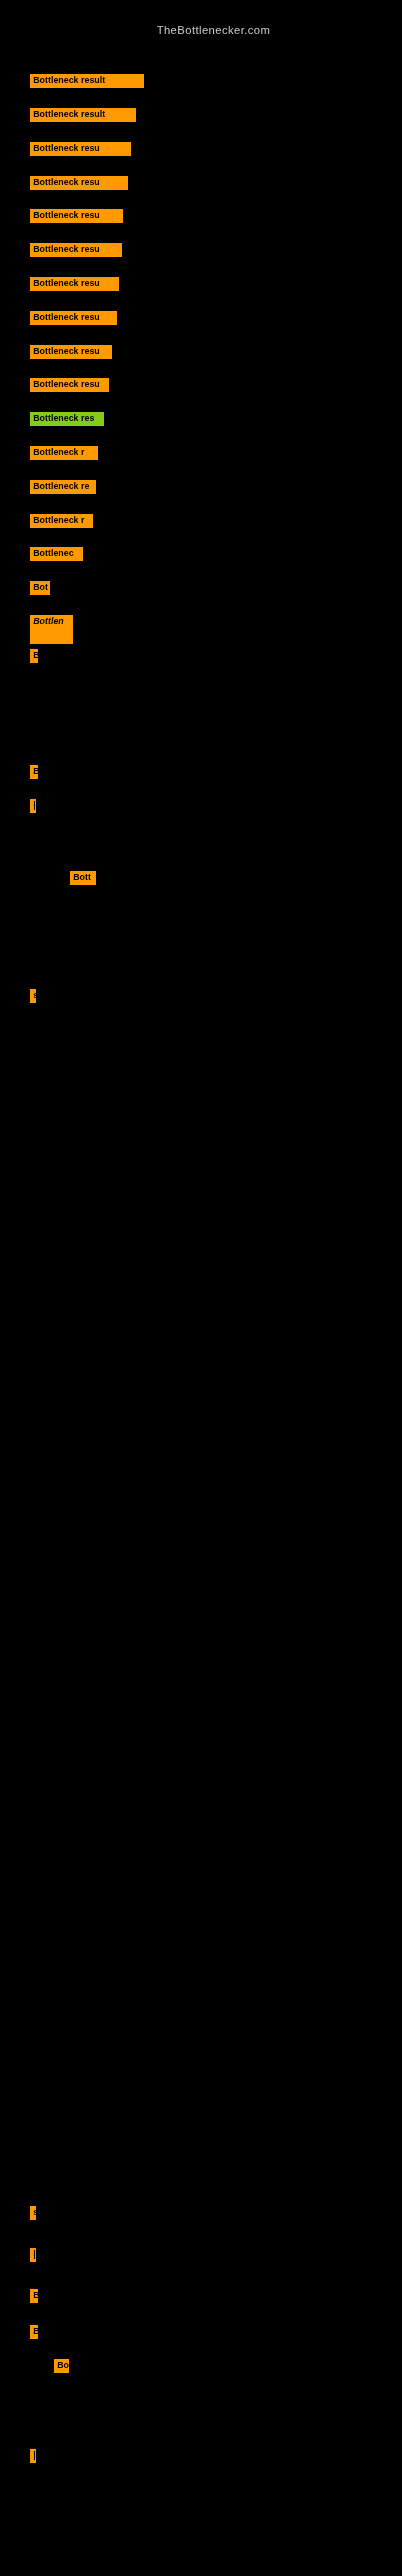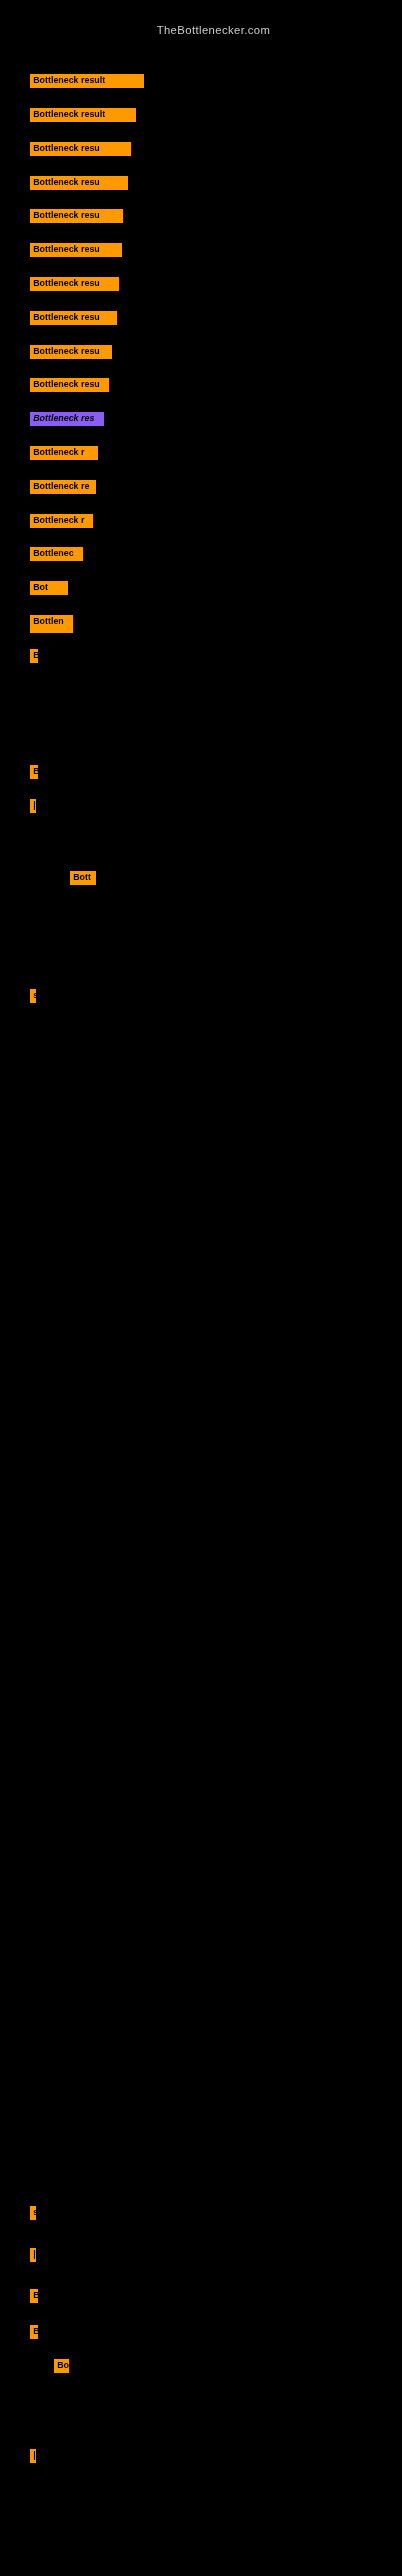--- a/index.html
+++ b/index.html
@@ -48,39 +48,39 @@
     <div style="position: absolute; top: 253px; left: 0px; display: flex; align-items: center;">
       <div style="background: rgb(255, 153, 0); color: rgb(0, 0, 0); font-size: 8.9px; font-weight: bold; padding: 1.6px 3.2px; white-space: nowrap; width: 87px; height: 14.5px; overflow: hidden; line-height: 11.3px;">Bottleneck resu</div>
     </div>
     <div style="position: absolute; top: 287px; left: 0px; display: flex; align-items: center;">
       <div style="background: rgb(255, 153, 0); color: rgb(0, 0, 0); font-size: 8.9px; font-weight: bold; padding: 1.6px 3.2px; white-space: nowrap; width: 82px; height: 14.5px; overflow: hidden; line-height: 11.3px;">Bottleneck resu</div>
     </div>
     <div style="position: absolute; top: 320px; left: 0px; display: flex; align-items: center;">
       <div style="background: rgb(255, 153, 0); color: rgb(0, 0, 0); font-size: 8.9px; font-weight: bold; padding: 1.6px 3.2px; white-space: nowrap; width: 79px; height: 14.5px; overflow: hidden; line-height: 11.3px;">Bottleneck resu</div>
     </div>
     <div style="position: absolute; top: 354px; left: 0px; display: flex; align-items: center;">
-      <div style="background: #8b5cf6; color: rgb(0, 0, 0); font-size: 8.9px; font-weight: bold; padding: 1.6px 3.2px; white-space: nowrap; width: 74px; height: 14.5px; overflow: hidden; line-height: 11.3px; font-style: italic;">Bottleneck res</div>
+      <div style="background: #84cc16; color: rgb(0, 0, 0); font-size: 8.9px; font-weight: bold; padding: 1.6px 3.2px; white-space: nowrap; width: 74px; height: 14.5px; overflow: hidden; line-height: 11.3px;">Bottleneck res</div>
     </div>
     <div style="position: absolute; top: 388px; left: 0px; display: flex; align-items: center;">
       <div style="background: rgb(255, 153, 0); color: rgb(0, 0, 0); font-size: 8.9px; font-weight: bold; padding: 1.6px 3.2px; white-space: nowrap; width: 68px; height: 14.5px; overflow: hidden; line-height: 11.3px;">Bottleneck r</div>
     </div>
     <div style="position: absolute; top: 422px; left: 0px; display: flex; align-items: flex-end;">
       <div style="background: rgb(255, 153, 0); color: rgb(0, 0, 0); font-size: 8.9px; font-weight: bold; padding: 1.6px 3.2px; white-space: nowrap; width: 66px; height: 14.5px; overflow: hidden; line-height: 11.3px;">Bottleneck re</div>
     </div>
     <div style="position: absolute; top: 456px; left: 0px; display: flex; align-items: center;">
       <div style="background: rgb(255, 153, 0); color: rgb(0, 0, 0); font-size: 8.9px; font-weight: bold; padding: 1.6px 3.2px; white-space: nowrap; width: 63px; height: 14.5px; overflow: hidden; line-height: 11.3px;">Bottleneck r</div>
     </div>
     <div style="position: absolute; top: 489px; left: 0px; display: flex; align-items: flex-start;">
       <div style="background: rgb(255, 153, 0); color: rgb(0, 0, 0); font-size: 8.9px; font-weight: bold; padding: 1.6px 3.2px; white-space: nowrap; width: 53px; height: 14.5px; overflow: hidden; line-height: 11.3px;">Bottlenec</div>
     </div>
     <div style="position: absolute; top: 523px; left: 0px; display: flex; align-items: center;">
-      <div style="background: rgb(255, 153, 0); color: rgb(0, 0, 0); font-size: 8.9px; font-weight: bold; padding: 1.6px 3.2px; white-space: nowrap; width: 38px; height: 14.5px; overflow: hidden; line-height: 11.3px;">Bot</div>
+      <div style="background: rgb(255, 153, 0); color: rgb(0, 0, 0); font-size: 8.9px; font-weight: bold; padding: 1.6px 3.2px; white-space: nowrap; width: 20px; height: 14.5px; overflow: hidden; line-height: 11.3px;">Bot</div>
     </div>
     <div style="position: absolute; top: 557px; left: 0px; display: flex; align-items: center;">
-      <div style="background: rgb(255, 153, 0); color: rgb(0, 0, 0); font-size: 8.9px; font-weight: bold; padding: 1.6px 3.2px; white-space: nowrap; width: 43px; height: 18px; overflow: hidden; line-height: 11.3px;">Bottlen</div>
+      <div style="background: rgb(255, 153, 0); color: rgb(0, 0, 0); font-size: 8.9px; font-weight: bold; padding: 1.6px 3.2px; white-space: nowrap; width: 43px; height: 29px; overflow: hidden; line-height: 11.3px; font-style: italic;">Bottlen</div>
     </div>
     <div style="position: absolute; top: 591px; left: 0px; display: flex; align-items: center;">
       <div style="background: rgb(255, 153, 0); color: rgb(0, 0, 0); font-size: 8.9px; font-weight: bold; padding: 1.6px 3.2px; white-space: nowrap; width: 8px; height: 14.5px; overflow: hidden; line-height: 11.3px;">B</div>
     </div>
     <div style="position: absolute; top: 707px; left: 0px; display: flex; align-items: center;">
       <div style="background: rgb(255, 153, 0); color: rgb(0, 0, 0); font-size: 8.9px; font-weight: bold; padding: 1.6px 3.2px; white-space: nowrap; width: 8px; height: 14.5px; overflow: hidden; line-height: 11.3px;">B</div>
     </div>
     <div style="position: absolute; top: 741px; left: 0px; display: flex; align-items: center;">
       <div style="background: rgb(255, 153, 0); color: rgb(0, 0, 0); font-size: 8.9px; font-weight: bold; padding: 1.6px 3.2px; white-space: nowrap; width: 3.2px; height: 14.5px; overflow: hidden; line-height: 11.3px;">|</div>
     </div>

